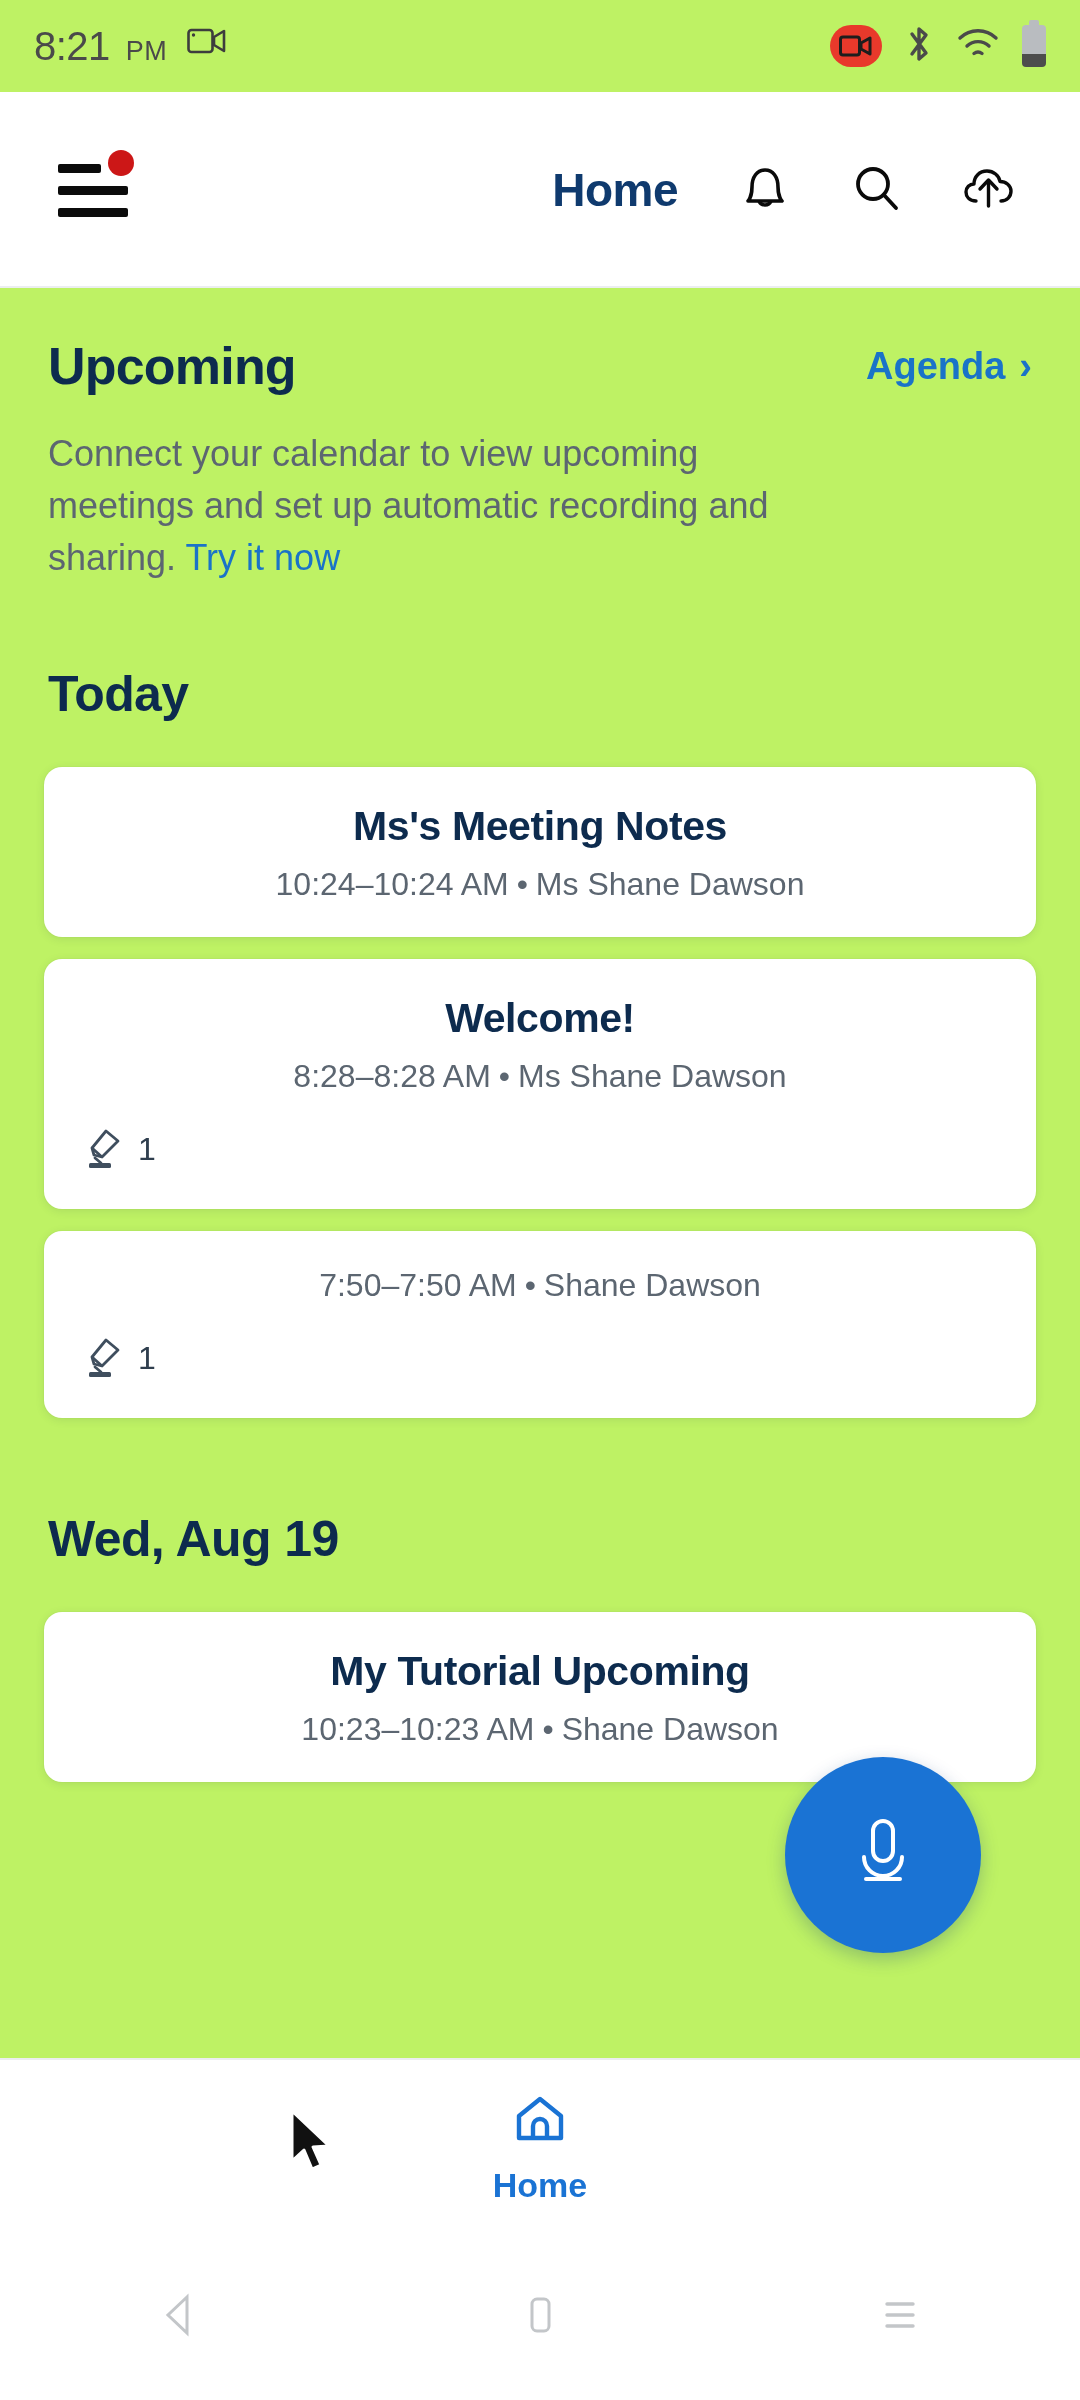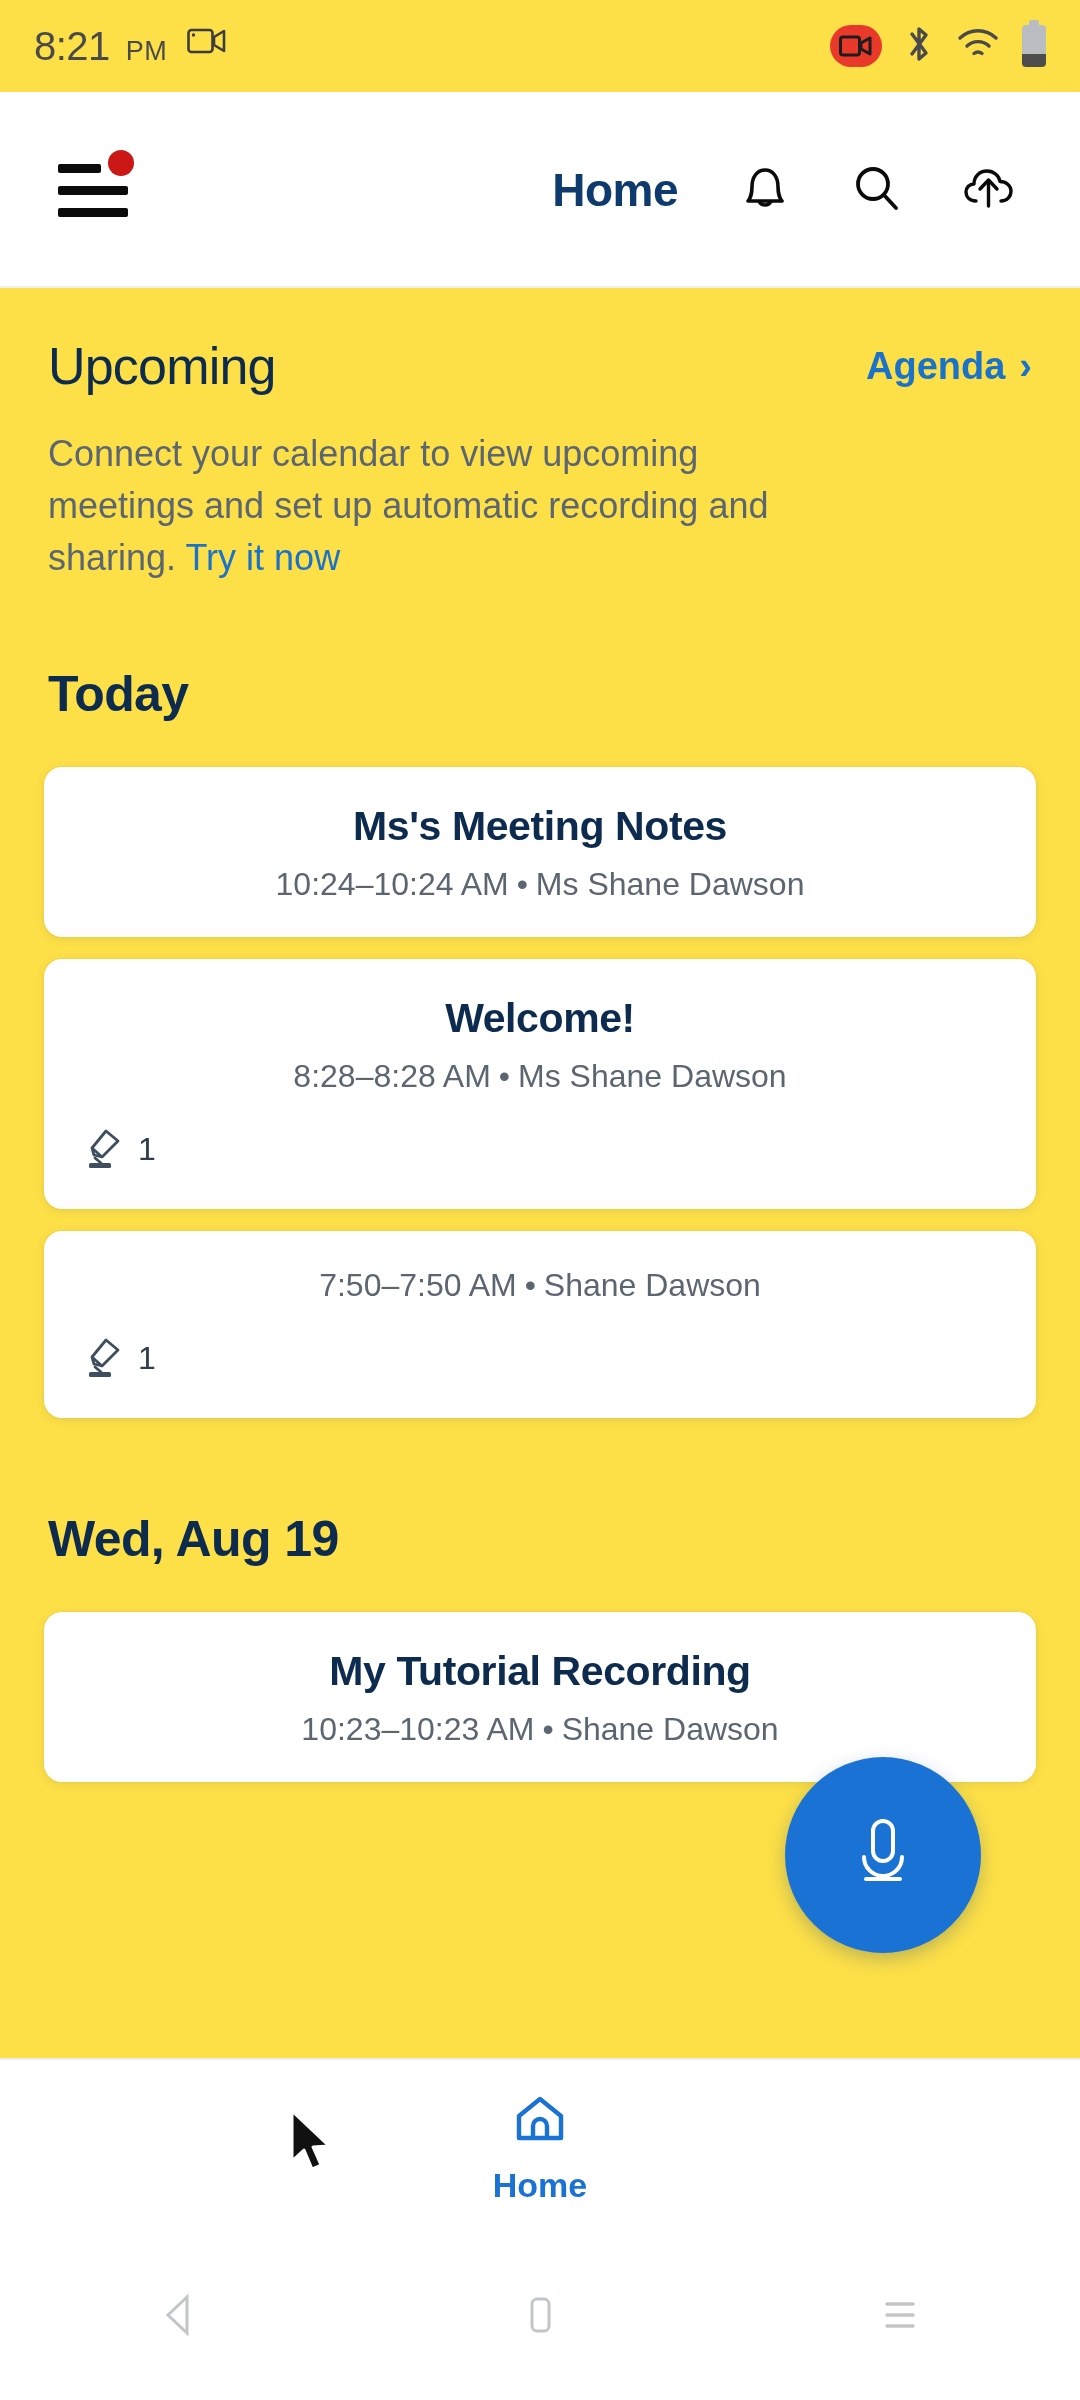--- a/index.html
+++ b/index.html
@@ -2,21 +2,21 @@
 <html><head>
 <meta charset="utf-8">
 <style>
   * { box-sizing: border-box; margin: 0; padding: 0; }
   html, body {
     width: 1080px; height: 2400px;
     background: #ffffff;
     font-family: "Liberation Sans", sans-serif;
     overflow: hidden;
   }
-  #screen { position: relative; width: 1080px; height: 2400px; background: #fde047; }
+  #screen { position: relative; width: 1080px; height: 2400px; background: #bef264; }
 
   
   .status-bar {
     position: absolute; top: 0; left: 0; width: 1080px; height: 92px;
     display: flex; align-items: center; justify-content: space-between;
     padding: 0 34px;
   }
   .status-left { display: flex; align-items: baseline; gap: 16px; }
   .status-time { font-size: 40px; color: #4a4a4a; letter-spacing: -0.5px; }
   .status-ampm { font-size: 27px; color: #4a4a4a; letter-spacing: 0.5px; }
@@ -67,21 +67,21 @@
   }
 
   
   .content { position: absolute; top: 288px; left: 0; width: 1080px; }
 
   .upcoming-row {
     display: flex; align-items: center; justify-content: space-between;
     padding: 48px 48px 0 48px;
   }
   .section-title-lg {
-    font-size: 52px; font-weight: 400; color: #0d2b4e; letter-spacing: -0.8px;
+    font-size: 52px; font-weight: 700; color: #0d2b4e; letter-spacing: -0.8px;
   }
   .agenda-link {
     display: flex; align-items: center; gap: 14px;
     font-size: 38px; font-weight: 600; color: #1a73c8; cursor: pointer;
   }
   .agenda-chevron { font-size: 38px; color: #1a73c8; line-height: 1; }
 
   .upcoming-desc {
     padding: 32px 48px 0 48px;
     font-size: 36px; line-height: 1.45; color: #5c6671; max-width: 880px;
@@ -283,21 +283,21 @@
             </svg>
           </span>
           <span class="stat-count">1</span>
         </div>
       </div>
     </div>
 
     <div class="section-title-date">Wed, Aug 19</div>
     <div class="card-list">
       <div class="card">
-        <div class="card-title">My Tutorial Recording</div>
+        <div class="card-title">My Tutorial Upcoming</div>
         <div class="card-meta">
           <span>10:23–10:23 AM</span><span class="dot">•</span><span>Shane Dawson</span>
         </div>
       </div>
     </div>
 
   </div>
 
   <div class="fab">
     <span>

